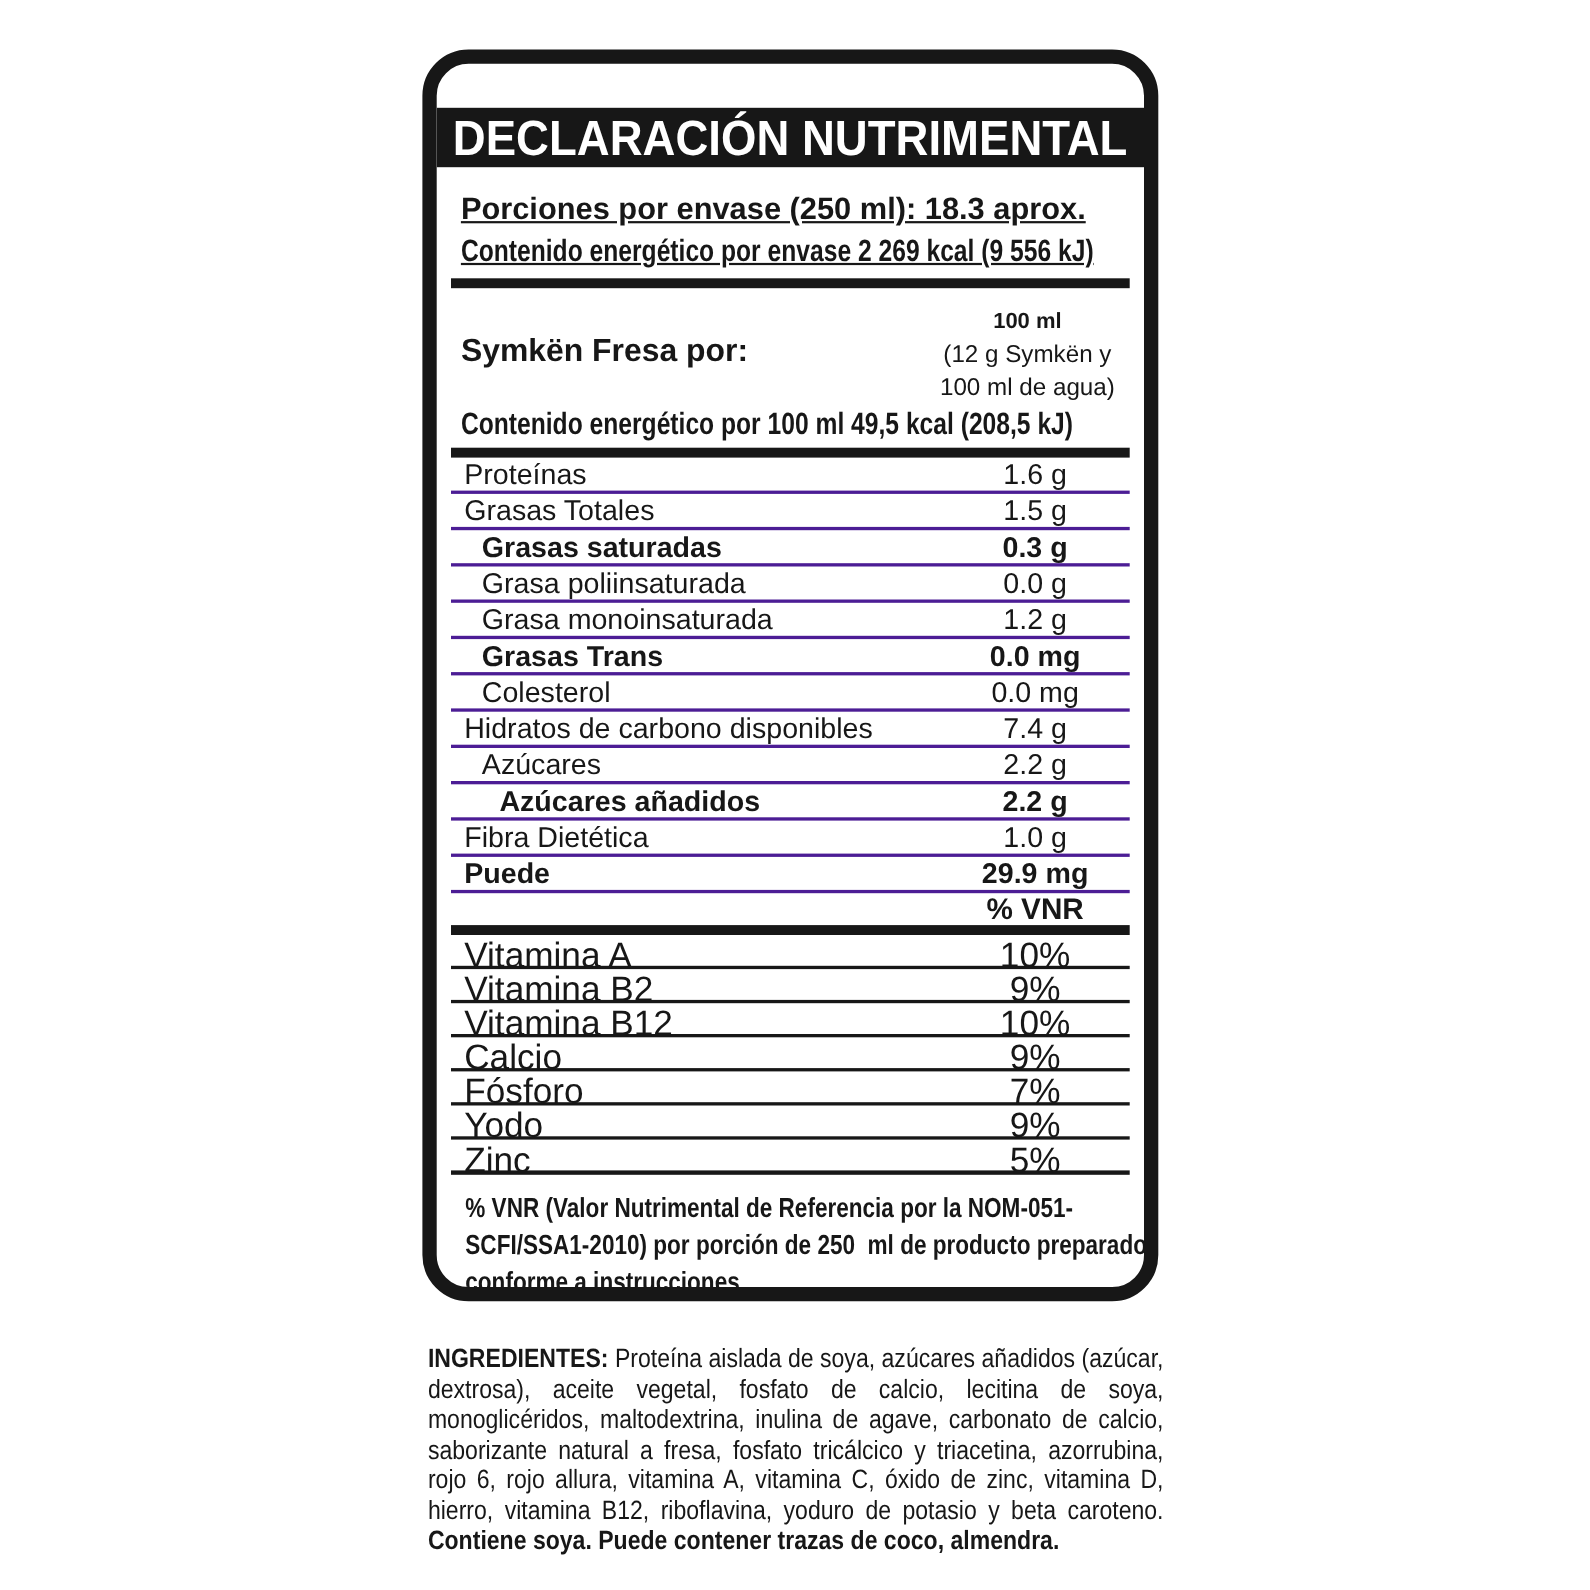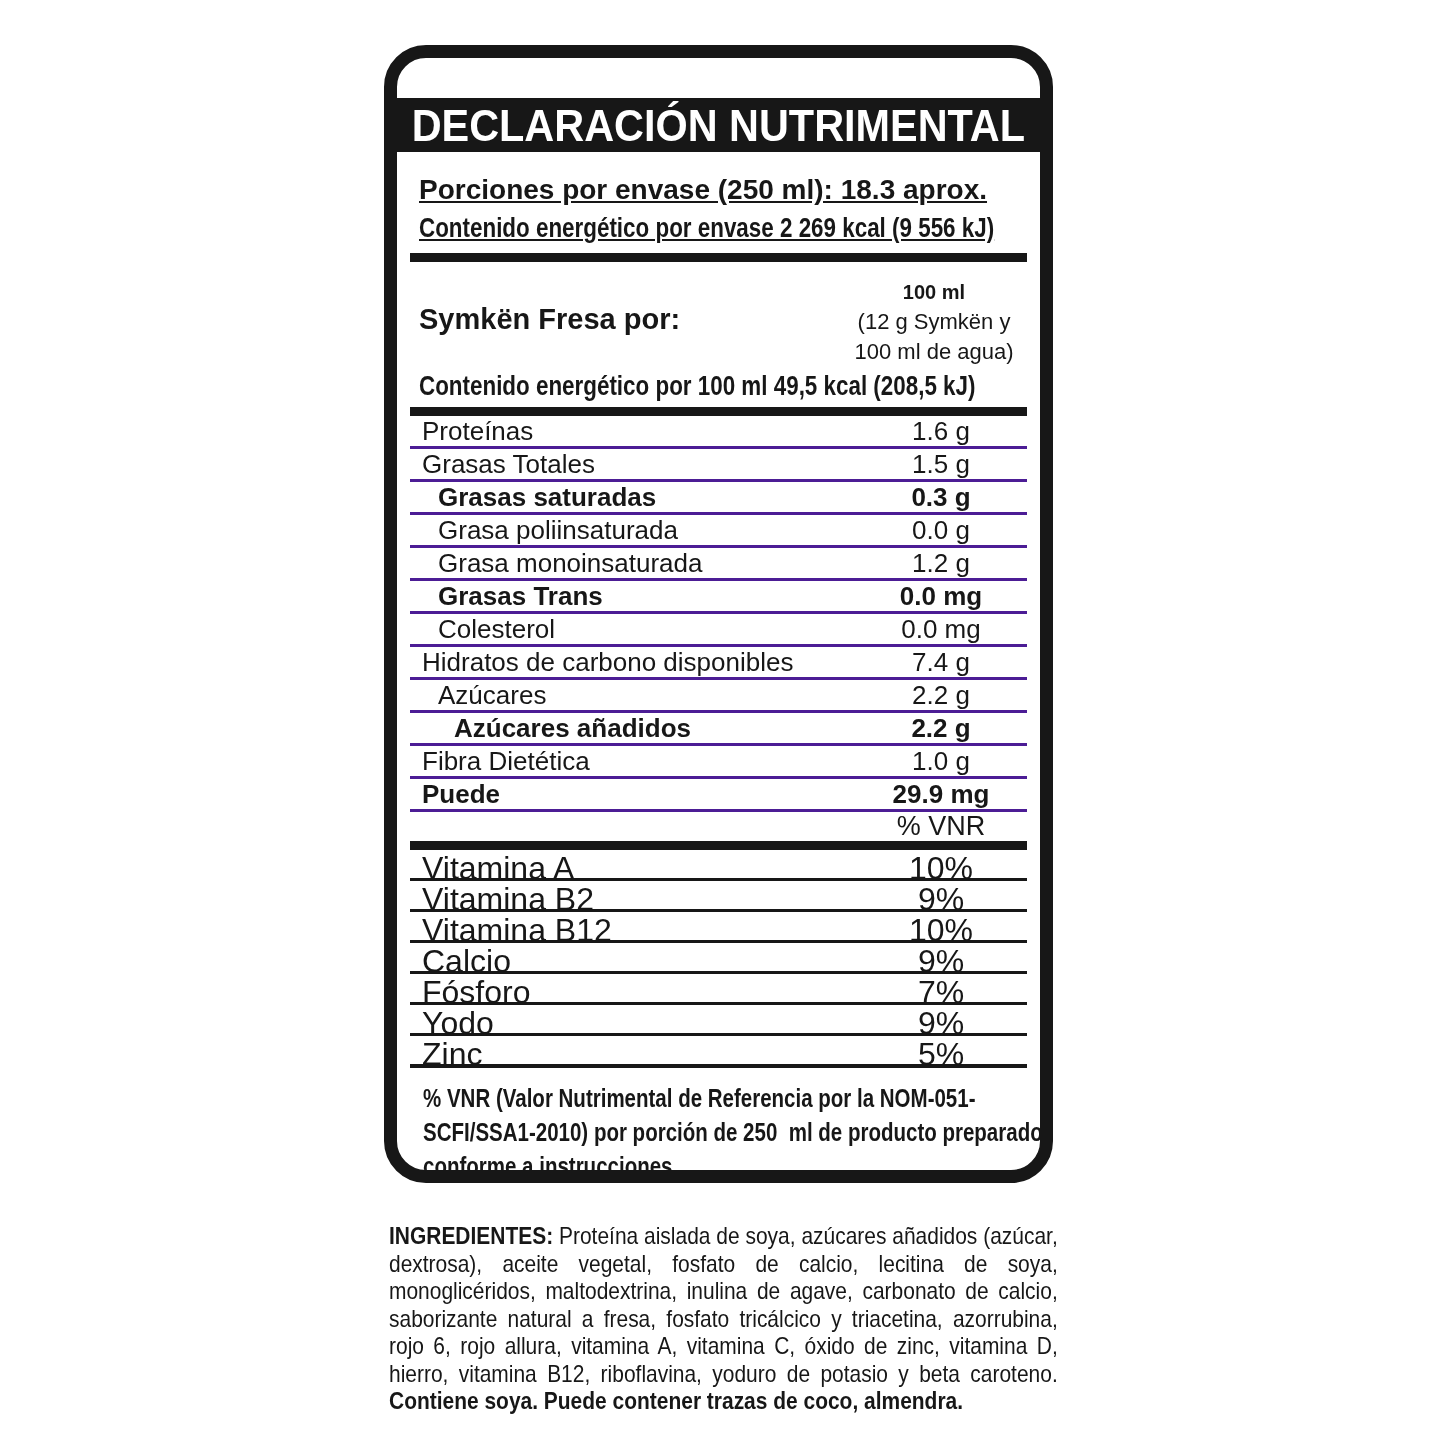--- a/index.html
+++ b/index.html
@@ -45,21 +45,21 @@
     border-bottom:3px solid #4c1d95;font-size:26px;
   }
   .nrow .nname{white-space:nowrap;}
   .ind0{padding-left:12px;}
   .ind1{padding-left:28px;}
   .ind2{padding-left:44px;}
   .amt{width:172px;margin-left:auto;text-align:center;white-space:nowrap;}
   .boldrow{font-weight:bold;}
   .vnr-row{
     display:flex;align-items:center;height:29px;margin:0 13px;
-    border-bottom:9px solid #171717;font-weight:normal;font-size:27px;
+    border-bottom:9px solid #171717;font-weight:bold;font-size:27px;
   }
   .vtable{margin:0 13px;}
   .vrow{
     display:flex;align-items:flex-start;height:28px;
     border-bottom:3px solid #171717;font-size:32px;
   }
   .vrow:last-child{border-bottom-width:4px;}
   .vrow .vname{padding-left:12px;white-space:nowrap;}
   .footnote{
     margin:13px 0 0 26px;font-weight:bold;font-size:25px;line-height:34px;

